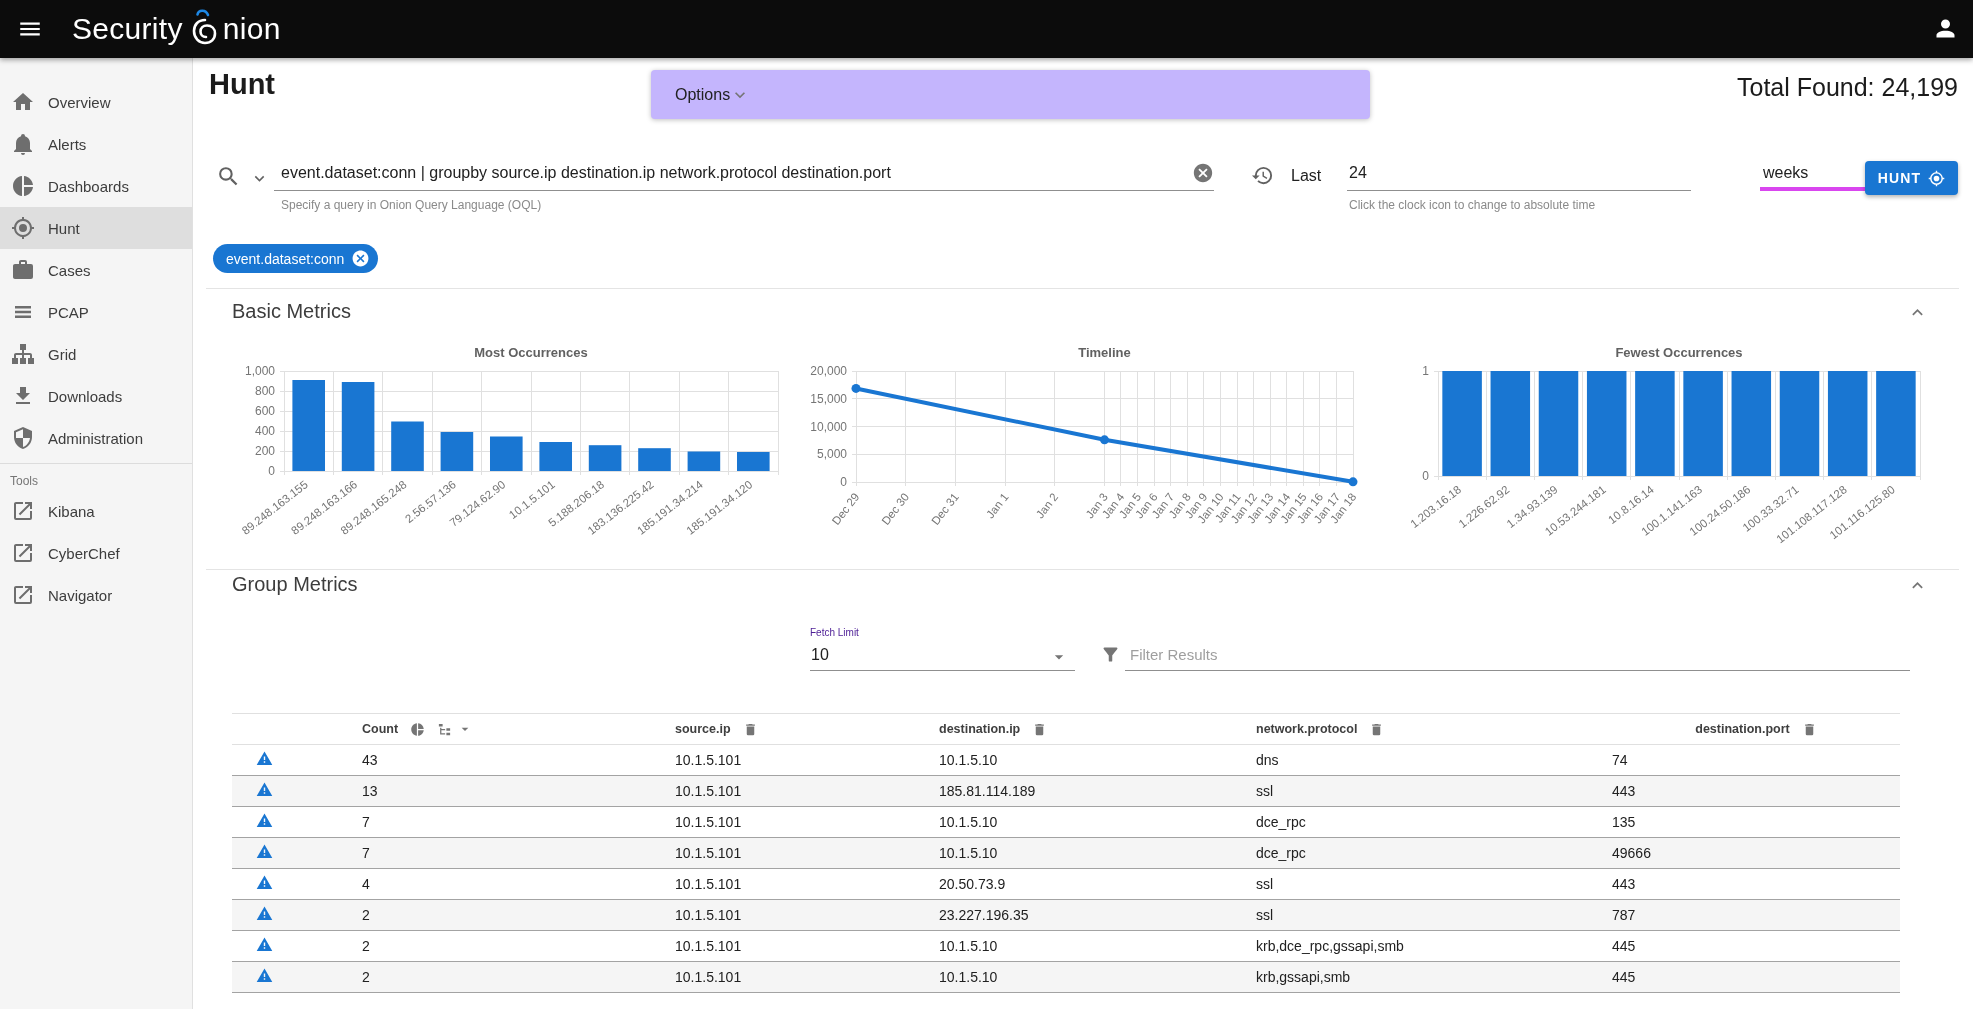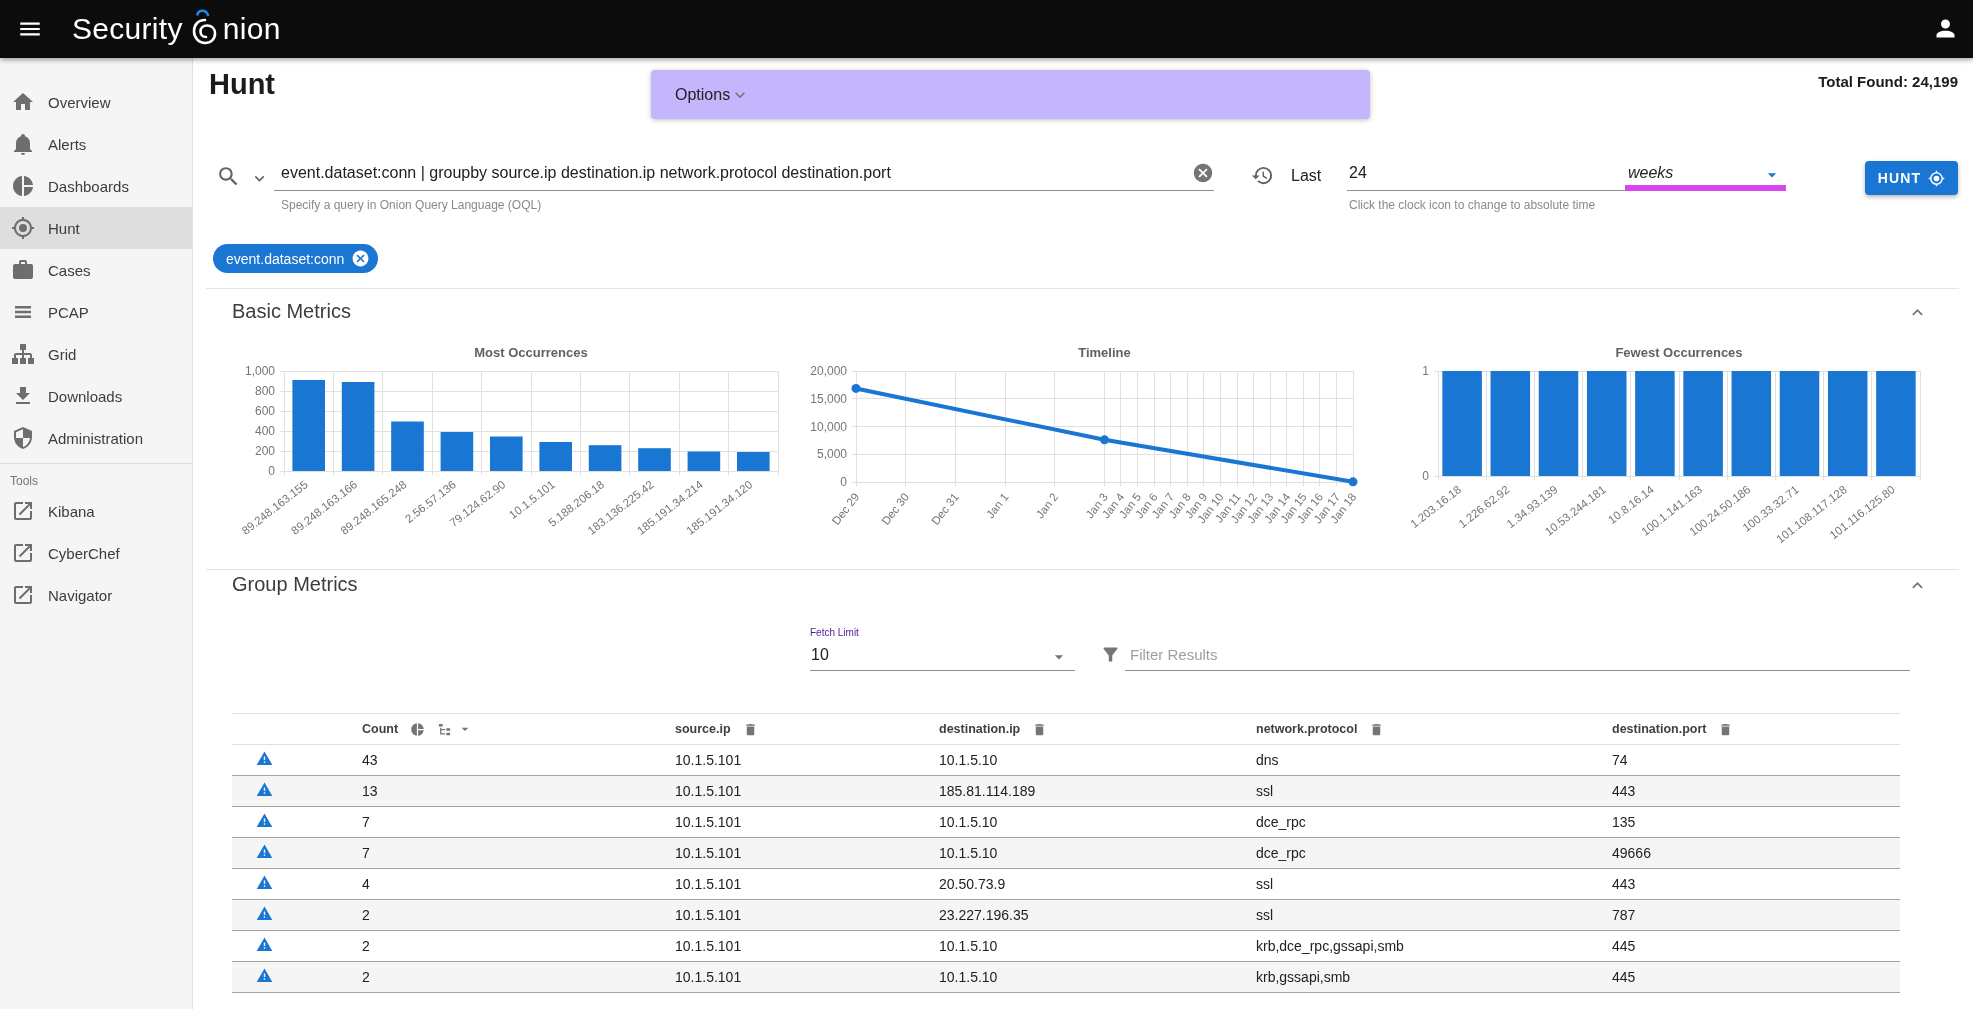--- a/index.html
+++ b/index.html
@@ -29,38 +29,38 @@
   
   .main { position:absolute; left:193px; top:58px; width:1780px; height:951px; background:#fff; }
   .page-title { left:16px; top:10px; font-size:29px; font-weight:700; color:#1b1b1b; }
 
   .options-card { left:458px; top:12px; width:719px; height:49px; background:#c4b5fd; border-radius:4px;
     box-shadow:0 1px 5px rgba(0,0,0,.25); display:flex; align-items:center;
     justify-content:flex-start; padding:0 22px 0 24px; cursor:pointer; }
   .options-card .lbl { font-size:16px; color:#212121; }
   .options-card svg { color:#757575; }
 
-  .total-found { right:15px; top:15px; font-size:15px; font-weight:700; color:#1b1b1b; }
+  .total-found { right:15px; top:15px; font-size:25px; font-weight:400; color:#1b1b1b; }
 
   
   .q-search-icon { left:23px; top:106px; color:#616161; }
   .q-chevron { left:57px; top:111px; color:#616161; cursor:pointer; }
   .q-field { left:81px; top:100px; width:940px; height:33px; border-bottom:1px solid #8f8f8f; }
   .q-field input { width:900px; height:30px; border:none; outline:none; font-size:16px;
     font-family:inherit; color:#212121; padding-left:7px; background:transparent; }
   .q-clear { position:absolute; right:0; top:4px; color:#757575; cursor:pointer; }
   .q-hint { left:88px; top:140px; font-size:12px; color:#8a8a8a; }
 
   .t-history { left:1058px; top:106px; color:#616161; cursor:pointer; }
   .t-last { left:1098px; top:109px; font-size:16px; color:#212121; }
   .t-duration { left:1154px; top:100px; width:344px; height:33px; border-bottom:1px solid #8f8f8f; }
   .t-duration input { width:300px; height:30px; border:none; outline:none; font-size:16px;
     font-family:inherit; color:#212121; padding-left:2px; background:transparent; }
   .t-hint { left:1156px; top:140px; font-size:12px; color:#8a8a8a; }
-  .t-unit { left:1432px; top:100px; width:161px; height:33px; border-bottom:6px solid #d946ef; cursor:pointer;font-style:italic; }
+  .t-unit { left:1567px; top:100px; width:161px; height:33px; border-bottom:4px solid #d946ef; cursor:pointer; }
   .t-unit .val { position:absolute; left:3px; top:6px; font-size:16px; color:#212121; }
   .t-unit svg { position:absolute; right:4px; top:7px; color:#1976d2; }
   .hunt-btn { left:1672px; top:103px; width:93px; height:34px; background:#1976d2; border-radius:4px;
     box-shadow:0 2px 4px rgba(0,0,0,.3); display:flex; align-items:center; justify-content:center;
     color:#fff; font-size:14px; font-weight:700; letter-spacing:1.2px; cursor:pointer; }
   .hunt-btn svg { margin-left:7px; }
 
   
   .chip-row { left:20px; top:186px; display:flex; }
   .chip { height:29px; background:#1976d2; color:#fff; border-radius:14.5px; display:flex;
@@ -461,21 +461,21 @@
               </svg></th>
             <th style="width: 264px;"><span class="lbl">source.ip</span><svg width="15" height="15" viewBox="0 0 24 24" class="h-ico" style="color: rgb(117, 117, 117); flex: 0 0 auto;">
                 <path d="M19,4H15.5L14.5,3H9.5L8.5,4H5V6H19M6,19A2,2 0 0,0 8,21H16A2,2 0 0,0 18,19V7H6V19Z" fill="currentColor"></path>
               </svg></th>
             <th style="width: 317px;"><span class="lbl">destination.ip</span><svg width="15" height="15" viewBox="0 0 24 24" class="h-ico" style="color: rgb(117, 117, 117); flex: 0 0 auto;">
                 <path d="M19,4H15.5L14.5,3H9.5L8.5,4H5V6H19M6,19A2,2 0 0,0 8,21H16A2,2 0 0,0 18,19V7H6V19Z" fill="currentColor"></path>
               </svg></th>
             <th style="width: 356px;"><span class="lbl">network.protocol</span><svg width="15" height="15" viewBox="0 0 24 24" class="h-ico" style="color: rgb(117, 117, 117); flex: 0 0 auto;">
                 <path d="M19,4H15.5L14.5,3H9.5L8.5,4H5V6H19M6,19A2,2 0 0,0 8,21H16A2,2 0 0,0 18,19V7H6V19Z" fill="currentColor"></path>
               </svg></th>
-            <th style="width: 328px;"><span class="lbl">destination.port</span><svg width="15" height="15" viewBox="0 0 24 24" class="h-ico" style="color: rgb(117, 117, 117); flex: 0 0 auto;">
+            <th style="width: 328px; text-align: center;"><span class="lbl">destination.port</span><svg width="15" height="15" viewBox="0 0 24 24" class="h-ico" style="color: rgb(117, 117, 117); flex: 0 0 auto;">
                 <path d="M19,4H15.5L14.5,3H9.5L8.5,4H5V6H19M6,19A2,2 0 0,0 8,21H16A2,2 0 0,0 18,19V7H6V19Z" fill="currentColor"></path>
               </svg></th>
           </tr>
         </thead>
       <tbody id="results-body">
           <tr>
             <td class="icon-col"><svg width="17" height="17" viewBox="0 0 24 24" style="color: rgb(25, 118, 210); flex: 0 0 auto;">
                 <path d="M13,14H11V9H13M13,18H11V16H13M1,21H23L12,2L1,21Z" fill="currentColor" fill-rule="evenodd"></path>
               </svg></td>
             <td>43</td>

